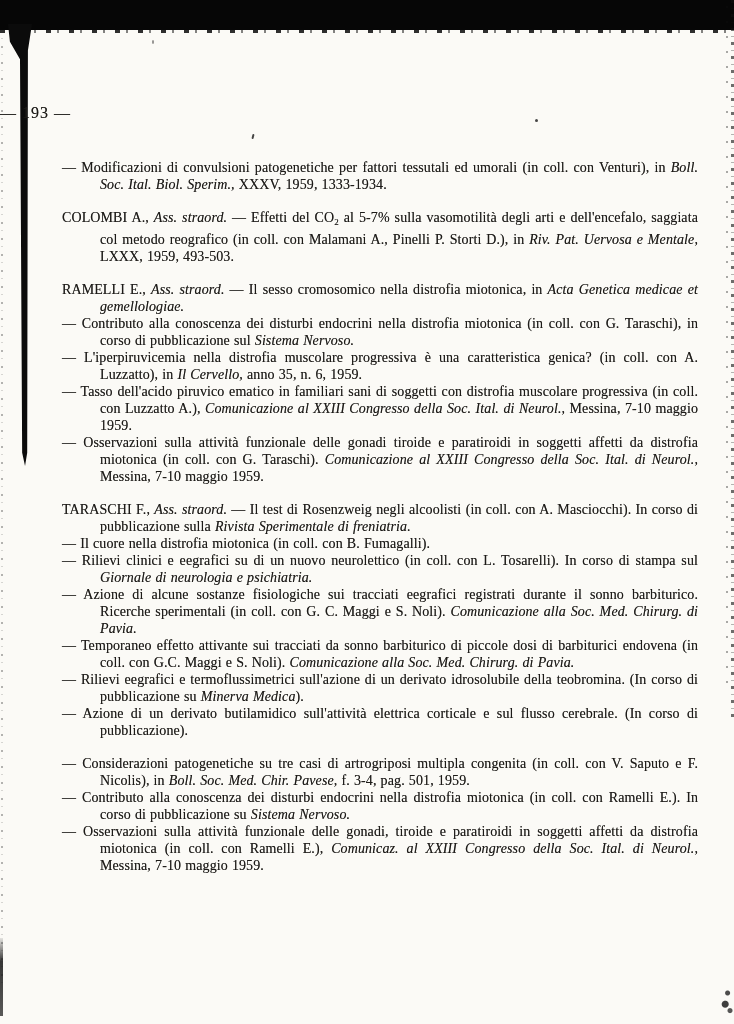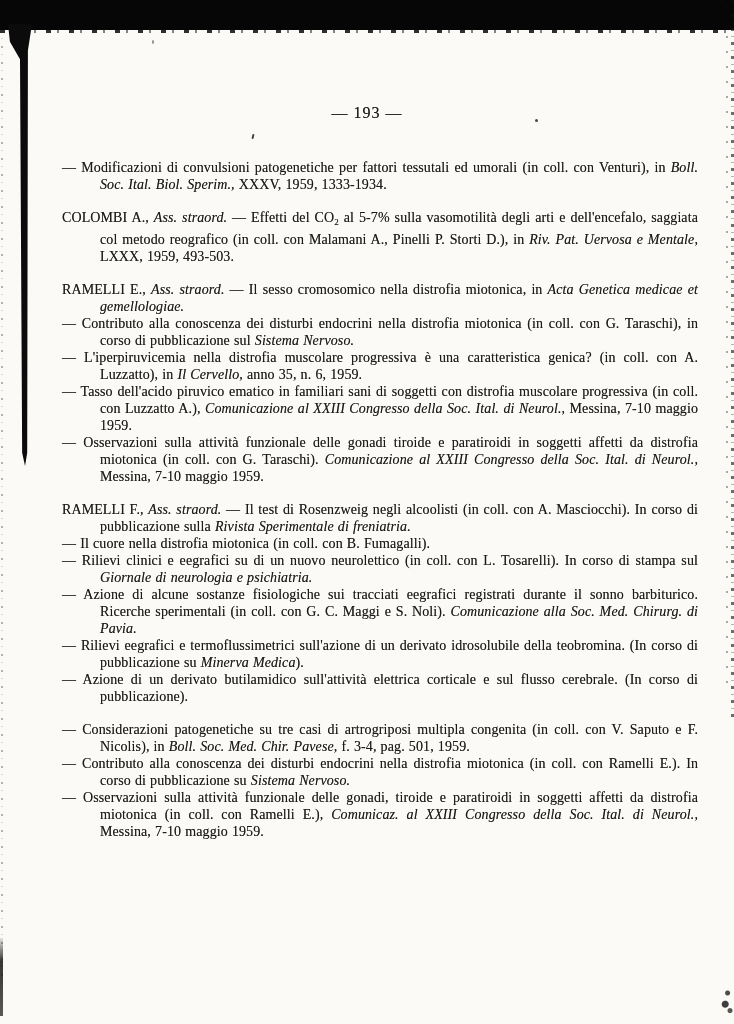--- a/index.html
+++ b/index.html
@@ -55,21 +55,21 @@
       radial-gradient(circle at 75% 80%, #3a3a3a 0 2px, transparent 3px);
   }
   .speck { position: absolute; background: rgba(25,25,25,.8); border-radius: 50%; }
   .speck.s1 { left: 535px; top: 119px; width: 3px; height: 3px; }
   .speck.s2 { left: 252px; top: 134px; width: 2px; height: 5px; border-radius: 2px; transform: rotate(14deg); }
   .speck.s3 { left: 152px; top: 40px;  width: 2px; height: 4px; opacity: .6; }
 
   
   .pagenum {
     position: absolute; top: 104px; left: 0; width: 100%;
-    text-align: center; font-size: 16px; letter-spacing: 1px;
+    text-align: left; font-size: 16px; letter-spacing: 1px;
     text-shadow: 0 0 .5px rgba(20,20,20,.6);
   }
   .content {
     position: absolute; top: 159px; left: 62px; width: 636px;
     font-size: 14px; line-height: 17px;
     text-align: justify; word-spacing: .5px; letter-spacing: .1px;
     text-shadow: 0 0 .5px rgba(20,20,20,.55);
   }
   .group { margin: 0 0 16px 0; }
   .entry { margin: 0; padding-left: 38px; text-indent: -38px; }
@@ -99,24 +99,25 @@
         <p class="entry"><span class="seg-p">COLOMBI A., </span><span class="seg-i">Ass. straord.</span><span class="seg-p"> — Effetti del CO</span><span class="seg-sub">2</span><span class="seg-p"> al 5-7% sulla vasomotilità degli arti e dell'encefalo, saggiata col metodo reografico (in coll. con Malamani A., Pinelli P. Storti D.), in </span><span class="seg-i">Riv. Pat. Uervosa e Mentale,</span><span class="seg-p"> LXXX, 1959, 493-503.</span></p>
       </div>
       <div class="group">
         <p class="entry"><span class="seg-p">RAMELLI E., </span><span class="seg-i">Ass. straord.</span><span class="seg-p"> — Il sesso cromosomico nella distrofia miotonica, in </span><span class="seg-i">Acta Genetica medicae et gemellologiae.</span></p>
         <p class="entry"><span class="seg-p">— Contributo alla conoscenza dei disturbi endocrini nella distrofia miotonica (in coll. con G. Taraschi), in corso di pubblicazione sul </span><span class="seg-i">Sistema Nervoso.</span></p>
         <p class="entry"><span class="seg-p">— L'iperpiruvicemia nella distrofia muscolare progressiva è una caratteristica genica? (in coll. con A. Luzzatto), in </span><span class="seg-i">Il Cervello,</span><span class="seg-p"> anno 35, n. 6, 1959.</span></p>
         <p class="entry"><span class="seg-p">— Tasso dell'acido piruvico ematico in familiari sani di soggetti con distrofia muscolare progressiva (in coll. con Luzzatto A.), </span><span class="seg-i">Comunicazione al XXIII Congresso della Soc. Ital. di Neurol.,</span><span class="seg-p"> Messina, 7-10 maggio 1959.</span></p>
         <p class="entry"><span class="seg-p">— Osservazioni sulla attività funzionale delle gonadi tiroide e paratiroidi in soggetti affetti da distrofia miotonica (in coll. con G. Taraschi). </span><span class="seg-i">Comunicazione al XXIII Congresso della Soc. Ital. di Neurol.,</span><span class="seg-p"> Messina, 7-10 maggio 1959.</span></p>
       </div>
       <div class="group">
-        <p class="entry"><span class="seg-p">RAMELLI F., </span><span class="seg-i">Ass. straord.</span><span class="seg-p"> — Il test di Rosenzweig negli alcoolisti (in coll. con A. Masciocchi). In corso di pubblicazione sulla </span><span class="seg-i">Rivista Sperimentale di freniatria.</span></p>
+        <p class="entry"><span class="seg-p">TARASCHI F., </span><span class="seg-i">Ass. straord.</span><span class="seg-p"> — Il test di Rosenzweig negli alcoolisti (in coll. con A. Masciocchi). In corso di pubblicazione sulla </span><span class="seg-i">Rivista Sperimentale di freniatria.</span></p>
         <p class="entry"><span class="seg-p">— Il cuore nella distrofia miotonica (in coll. con B. Fumagalli).</span></p>
         <p class="entry"><span class="seg-p">— Rilievi clinici e eegrafici su di un nuovo neurolettico (in coll. con L. Tosarelli). In corso di stampa sul </span><span class="seg-i">Giornale di neurologia e psichiatria.</span></p>
         <p class="entry"><span class="seg-p">— Azione di alcune sostanze fisiologiche sui tracciati eegrafici registrati durante il sonno barbiturico. Ricerche sperimentali (in coll. con G. C. Maggi e S. Noli). </span><span class="seg-i">Comunicazione alla Soc. Med. Chirurg. di Pavia.</span></p>
+        <p class="entry"><span class="seg-p">— Temporaneo effetto attivante sui tracciati da sonno barbiturico di piccole dosi di barbiturici endovena (in coll. con G.C. Maggi e S. Noli). </span><span class="seg-i">Comunicazione alla Soc. Med. Chirurg. di Pavia.</span></p>
         <p class="entry"><span class="seg-p">— Rilievi eegrafici e termoflussimetrici sull'azione di un derivato idrosolubile della teobromina. (In corso di pubblicazione su </span><span class="seg-i">Minerva Medica</span><span class="seg-p">).</span></p>
         <p class="entry"><span class="seg-p">— Azione di un derivato butilamidico sull'attività elettrica corticale e sul flusso cerebrale. (In corso di pubblicazione).</span></p>
       </div>
       <div class="group">
         <p class="entry"><span class="seg-p">— Considerazioni patogenetiche su tre casi di artrogriposi multipla congenita (in coll. con V. Saputo e F. Nicolis), in </span><span class="seg-i">Boll. Soc. Med. Chir. Pavese,</span><span class="seg-p"> f. 3-4, pag. 501, 1959.</span></p>
         <p class="entry"><span class="seg-p">— Contributo alla conoscenza dei disturbi endocrini nella distrofia miotonica (in coll. con Ramelli E.). In corso di pubblicazione su </span><span class="seg-i">Sistema Nervoso.</span></p>
         <p class="entry"><span class="seg-p">— Osservazioni sulla attività funzionale delle gonadi, tiroide e paratiroidi in soggetti affetti da distrofia miotonica (in coll. con Ramelli E.), </span><span class="seg-i">Comunicaz. al XXIII Congresso della Soc. Ital. di Neurol.,</span><span class="seg-p"> Messina, 7-10 maggio 1959.</span></p>
       </div>
     </div>
 </div>

